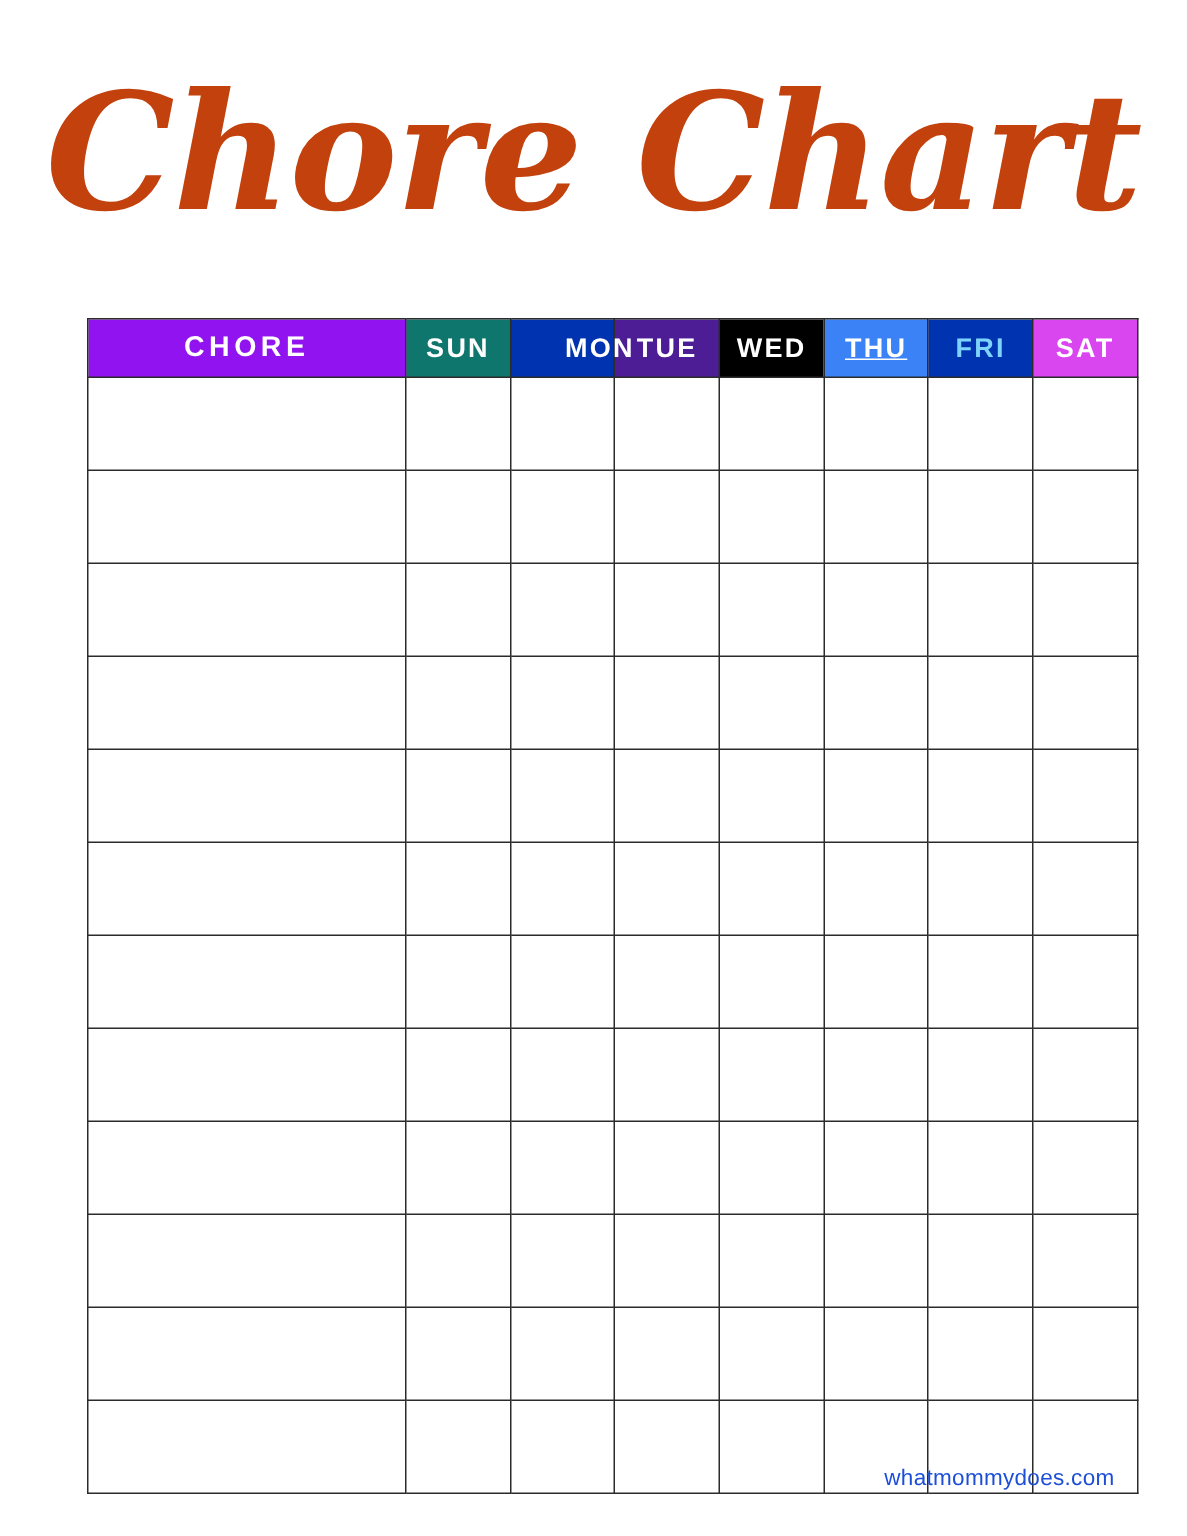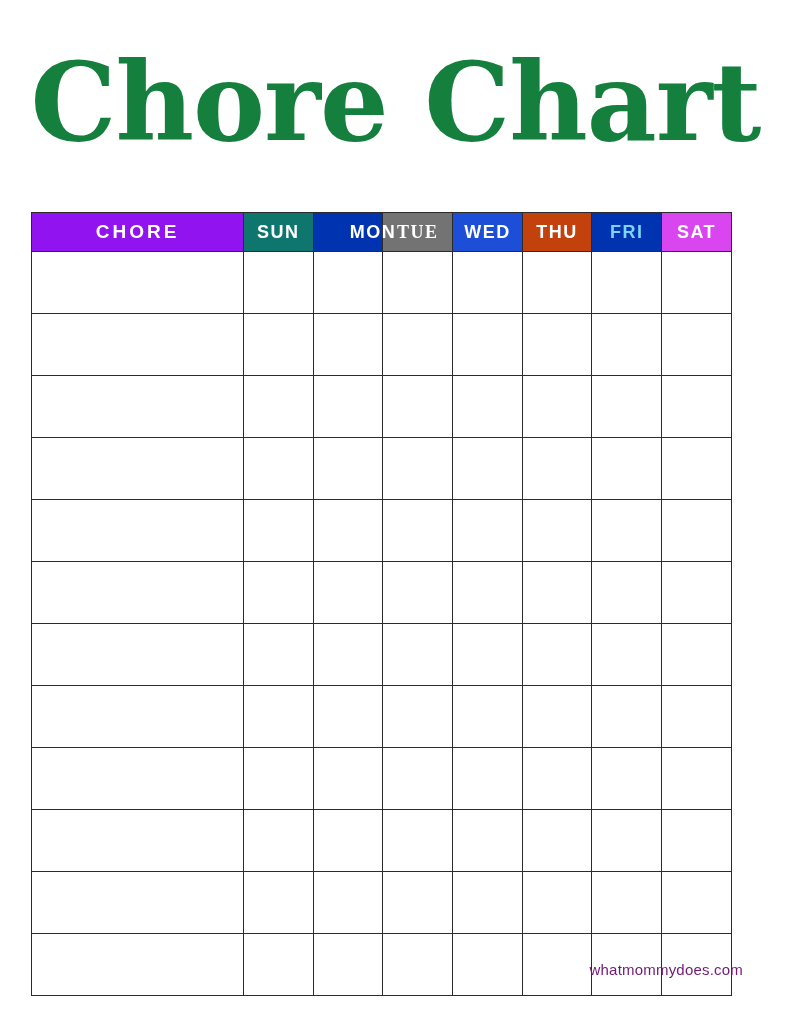--- a/index.html
+++ b/index.html
@@ -21,31 +21,32 @@
     background: #ffffff;
     box-sizing: border-box;
   }
   .title {
     position: absolute;
     top: 42px;
     left: 0;
     width: 791px;
     text-align: center;
     font-family: "DejaVu Serif", serif;
+    font-style: italic;
     font-weight: bold;
     font-size: 108px;
     line-height: 120px;
-    color: #15803d;
+    color: #c2410c;
     letter-spacing: -1px;
     white-space: nowrap;
     user-select: none;
   }
   .chart-wrap {
     position: absolute;
-    left: 31px;
+    left: 58px;
     top: 212px;
     width: 700px;
   }
   table.chore-table {
     border-collapse: collapse;
     table-layout: fixed;
     width: 700px;
   }
   table.chore-table col.c-chore { width: 212px; }
   table.chore-table col.c-day   { width: 69.7px; }
@@ -69,23 +70,23 @@
   table.chore-table td {
     height: 62px;
     padding: 0;
     border: 1px solid #2b2b2b;
     background: #ffffff;
     box-sizing: border-box;
   }
   .footer {
     position: absolute;
     right: 48px;
-    bottom: 46px;
+    bottom: 30px;
     font-size: 15px;
-    color: #701a75;
+    color: #1d4ed8;
     letter-spacing: 0.2px;
     font-family: "Liberation Sans", sans-serif;
   }
 </style>
 </head>
 <body>
 
 <div class="page">
 
   <div class="title">Chore Chart</div>
@@ -100,23 +101,23 @@
           <col class="c-day">
         <col class="c-day">
           <col class="c-day">
           <col class="c-day">
       </colgroup>
       <thead>
         <tr>
           <th class="chore-head" style="background: rgb(144, 19, 240); color: rgb(255, 255, 255);">CHORE</th>
           <th style="background: #0f766e; color: rgb(255, 255, 255);">SUN</th>
           <th style="background: rgb(0, 51, 176); color: rgb(255, 255, 255); padding-left: 36px;">MON</th>
-          <th style="background: #737373; color: rgb(255, 255, 255); font-family: Liberation Serif, serif;">TUE</th>
-          <th style="background: #1d4ed8; color: rgb(255, 255, 255);">WED</th>
-          <th style="background: #c2410c; color: rgb(255, 255, 255);">THU</th>
+          <th style="background: #4c1d95; color: rgb(255, 255, 255);">TUE</th>
+          <th style="background: #000000; color: rgb(255, 255, 255);">WED</th>
+          <th style="background: #3b82f6; color: rgb(255, 255, 255); text-decoration: underline;">THU</th>
           <th style="background: rgb(0, 51, 176); color: #7dd3fc;">FRI</th>
           <th style="background: #d946ef; color: rgb(255, 255, 255);">SAT</th>
         </tr>
       </thead>
       <tbody id="chore-body">
           <tr>
             <td></td>
             <td></td>
             <td></td>
             <td></td>

